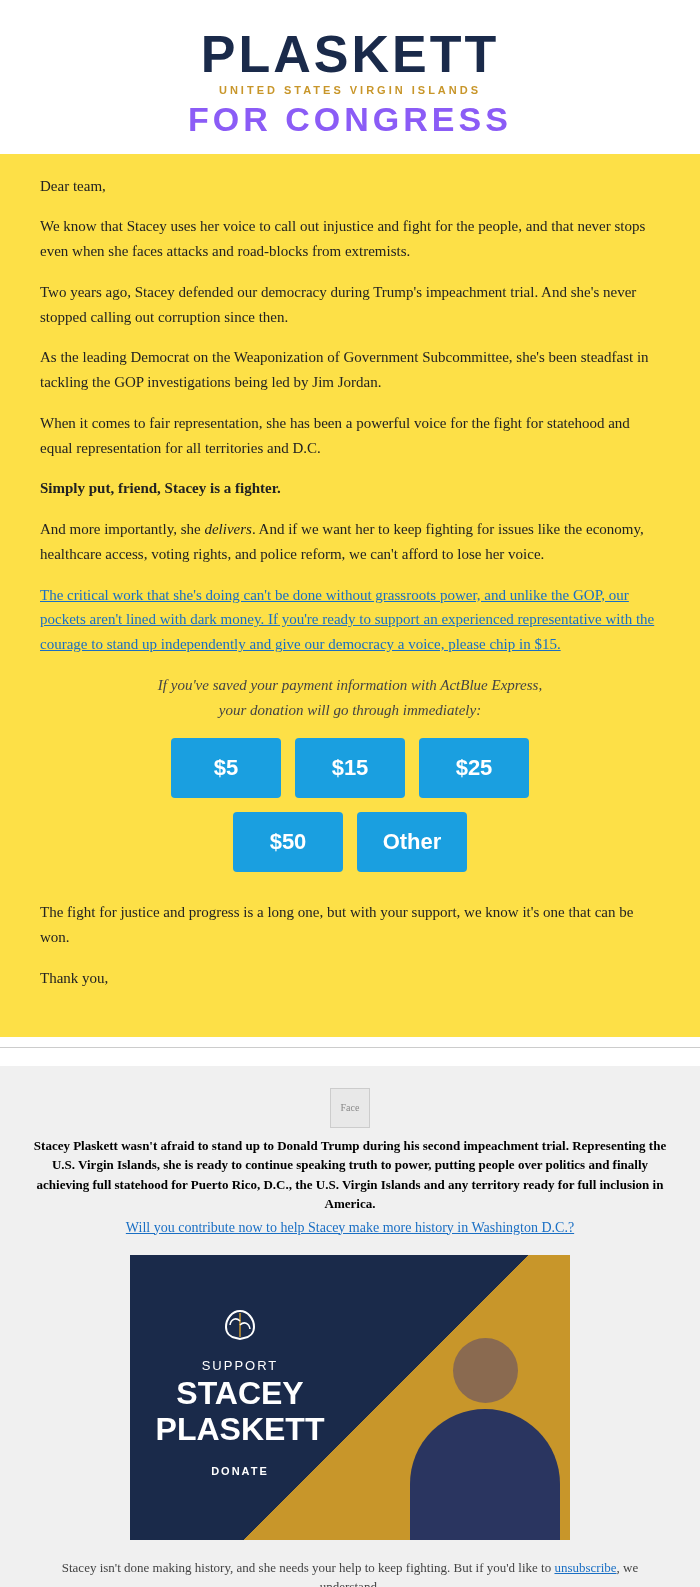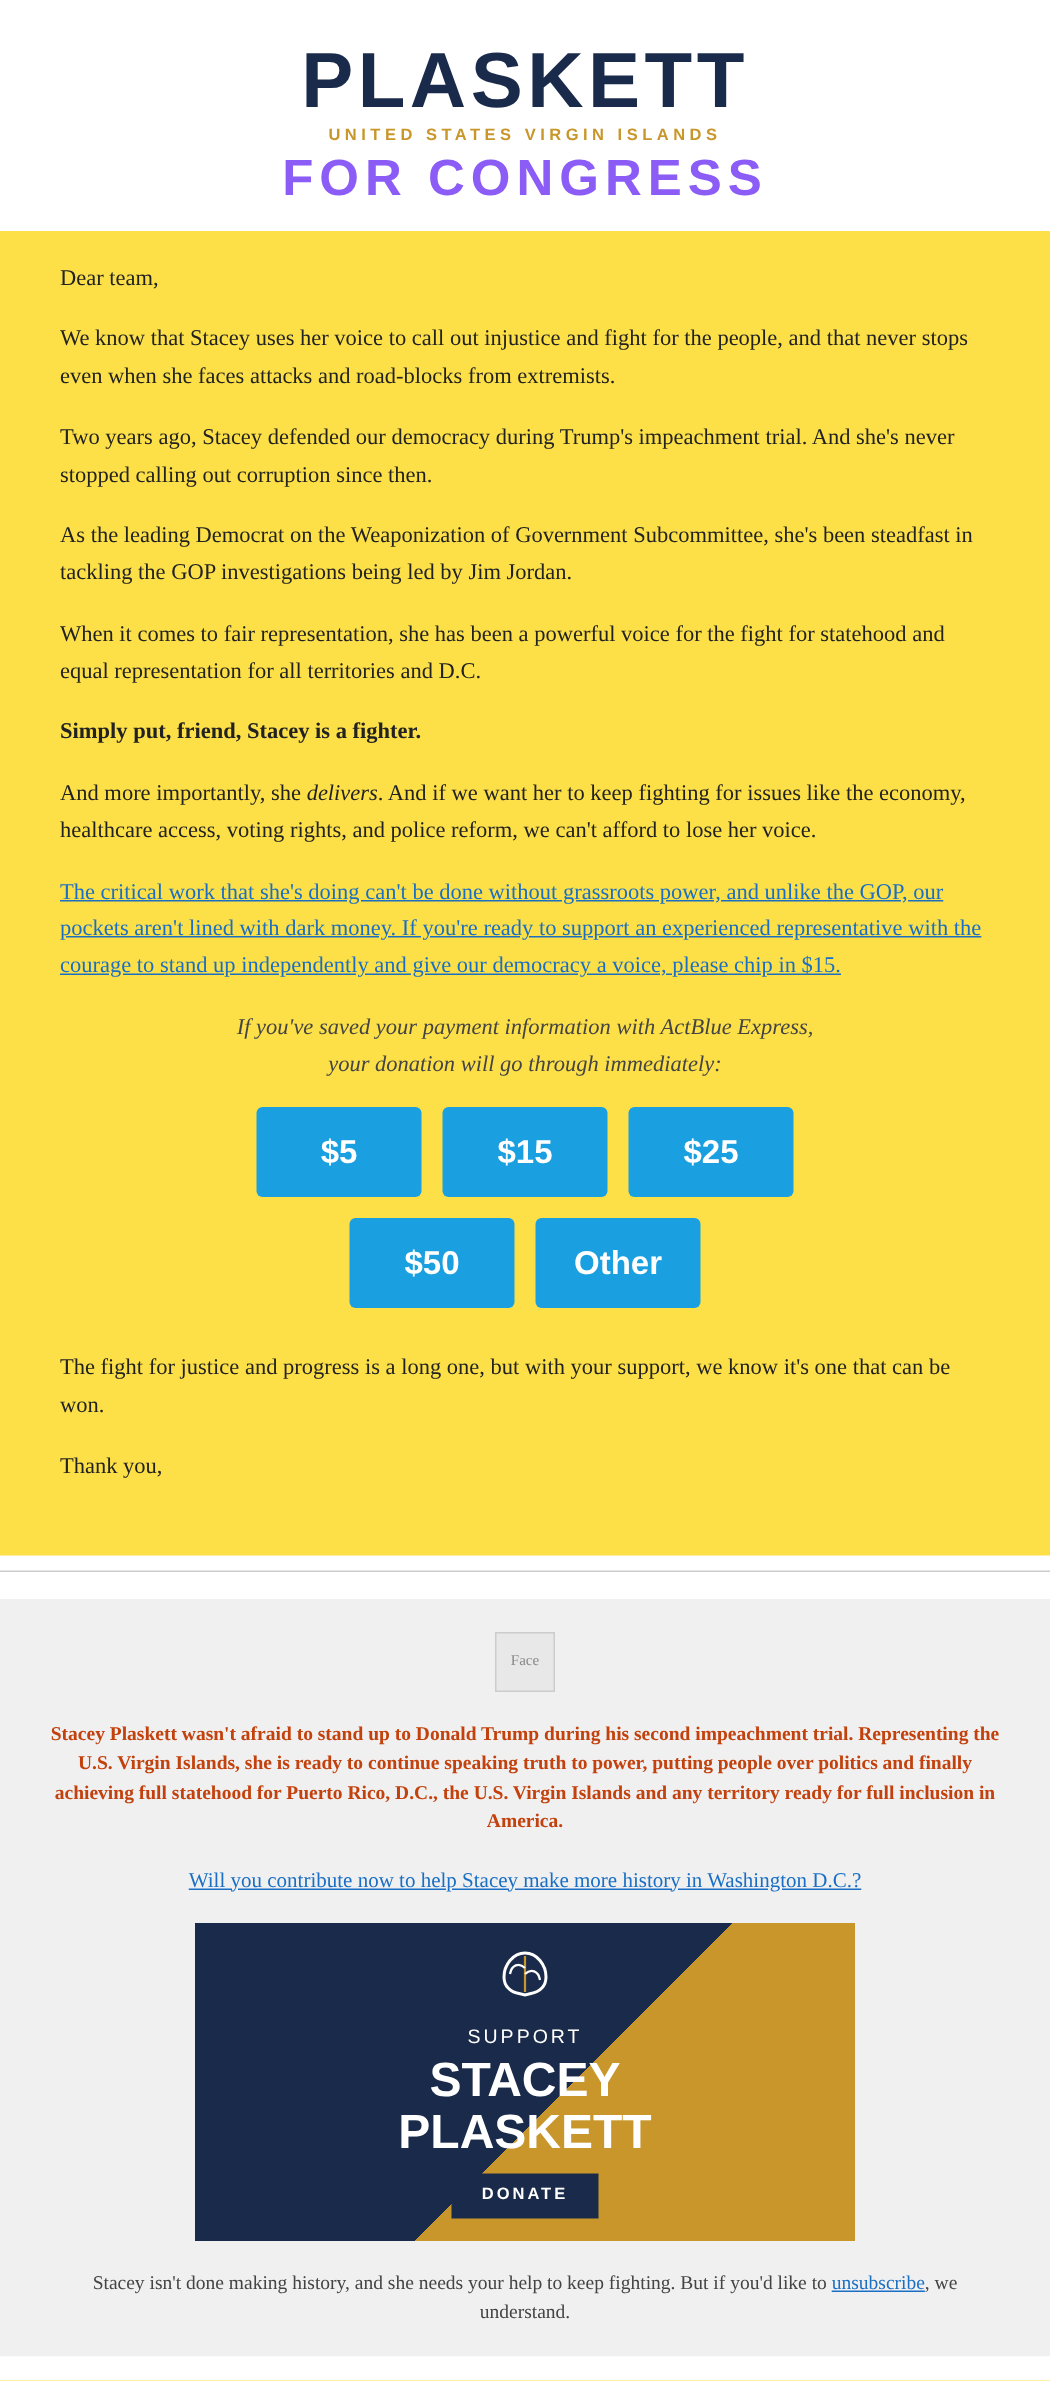--- a/index.html
+++ b/index.html
@@ -107,46 +107,44 @@
     .face-icon {
       width: 40px;
       height: 40px;
       border: 1px solid #ccc;
       background: #e8e8e8;
       display: inline-flex;
       align-items: center;
       justify-content: center;
       font-size: 10px;
       color: #888;
-      margin-bottom: 10px;
     }
     .footer-bio {
       font-size: 13px;
-      color: #c2410c;
+      color: #000000;
       font-weight: bold;
       line-height: 1.5;
-      margin-bottom: 20px;
+      margin-bottom: 3px;
     }
     .footer-contribute-link {
       color: #1a6fc4;
       text-decoration: underline;
       font-size: 14px;
       display: block;
       margin-bottom: 16px;
     }
     .banner-image {
       width: 440px;
-      height: 212px;
+      height: 285px;
       background: linear-gradient(135deg, #1a2a4a 55%, #c8962a 55%);
       margin: 0 auto 18px;
       position: relative;
       overflow: hidden;
       display: flex;
       align-items: center;
-      flex-direction: column;
     }
     .banner-left {
       padding: 18px 20px;
       flex: 0 0 220px;
       z-index: 2;
     }
     .banner-logo-icon {
       margin-bottom: 8px;
     }
     .banner-support {

